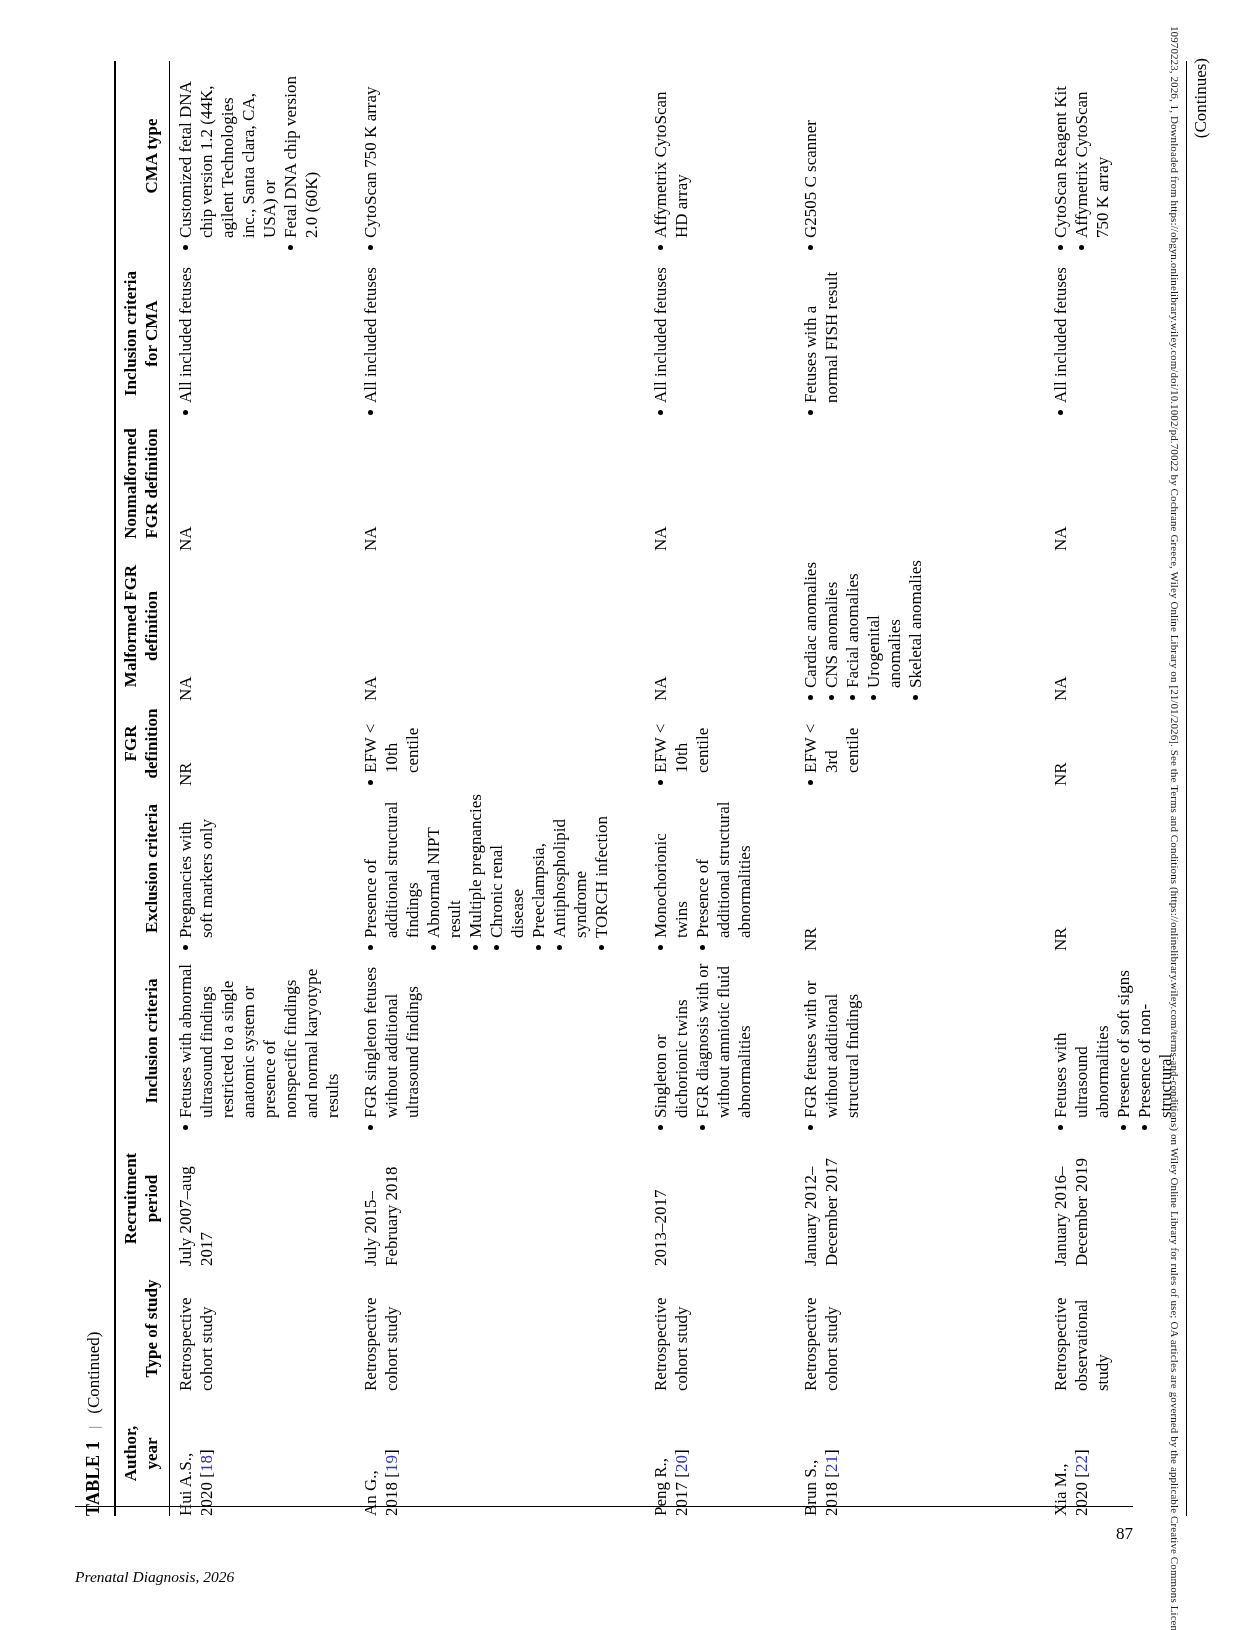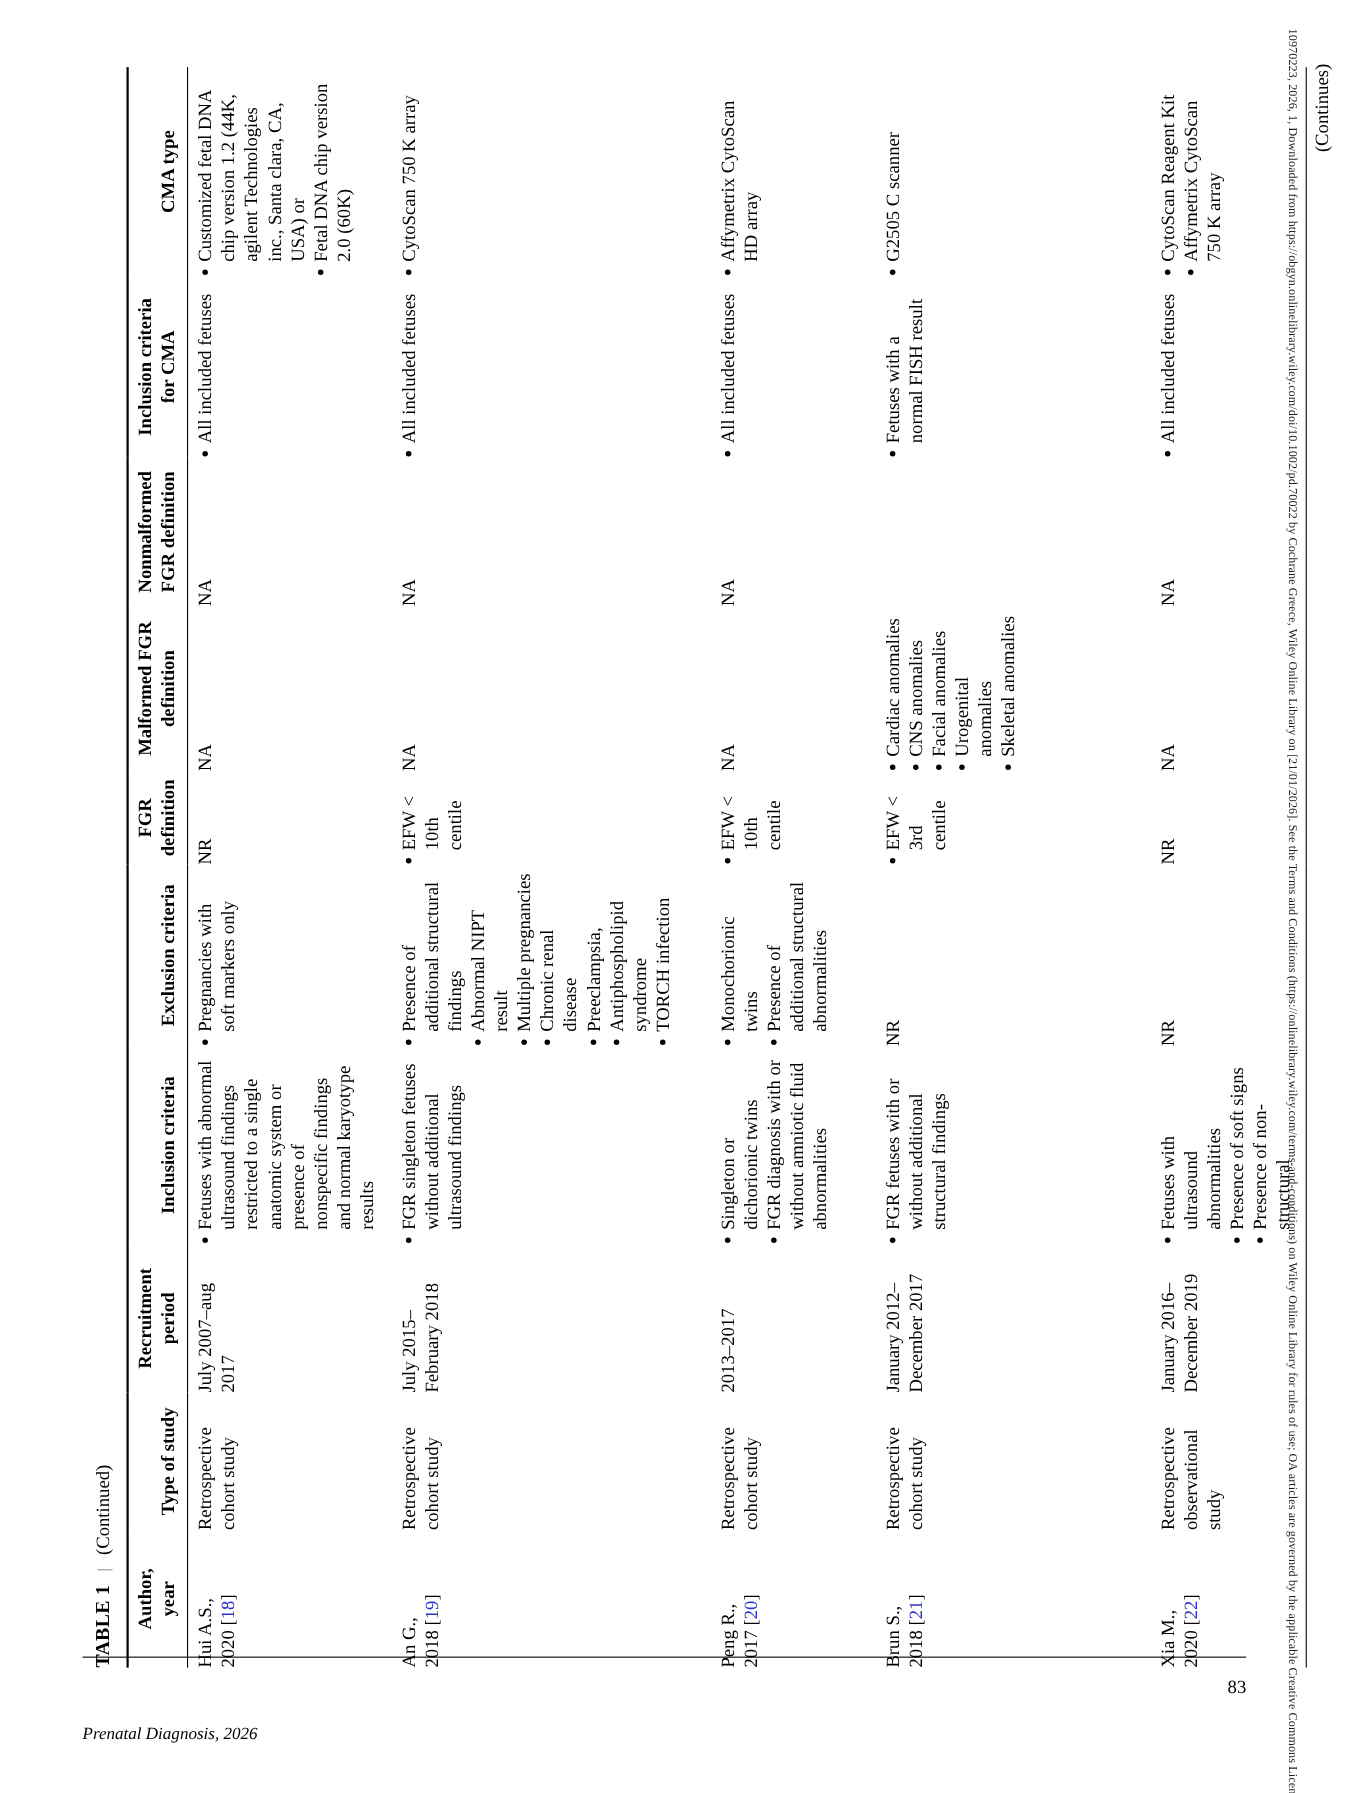--- a/index.html
+++ b/index.html
@@ -456,16 +456,16 @@
             </td>
           </tr>
         </tbody>
     </table>
 
     <div class="continues">(Continues)</div>
   </div>
 
   <div class="footer-rule"></div>
   <div class="footer-journal">Prenatal Diagnosis, 2026</div>
-  <div class="footer-page">83</div>
+  <div class="footer-page">87</div>
 
   <div class="sidebar">10970223, 2026, 1, Downloaded from https://obgyn.onlinelibrary.wiley.com/doi/10.1002/pd.70022 by Cochrane Greece, Wiley Online Library on [21/01/2026]. See the Terms and Conditions (https://onlinelibrary.wiley.com/terms-and-conditions) on Wiley Online Library for rules of use; OA articles are governed by the applicable Creative Commons License</div>
 </div>
 
 </body></html>

